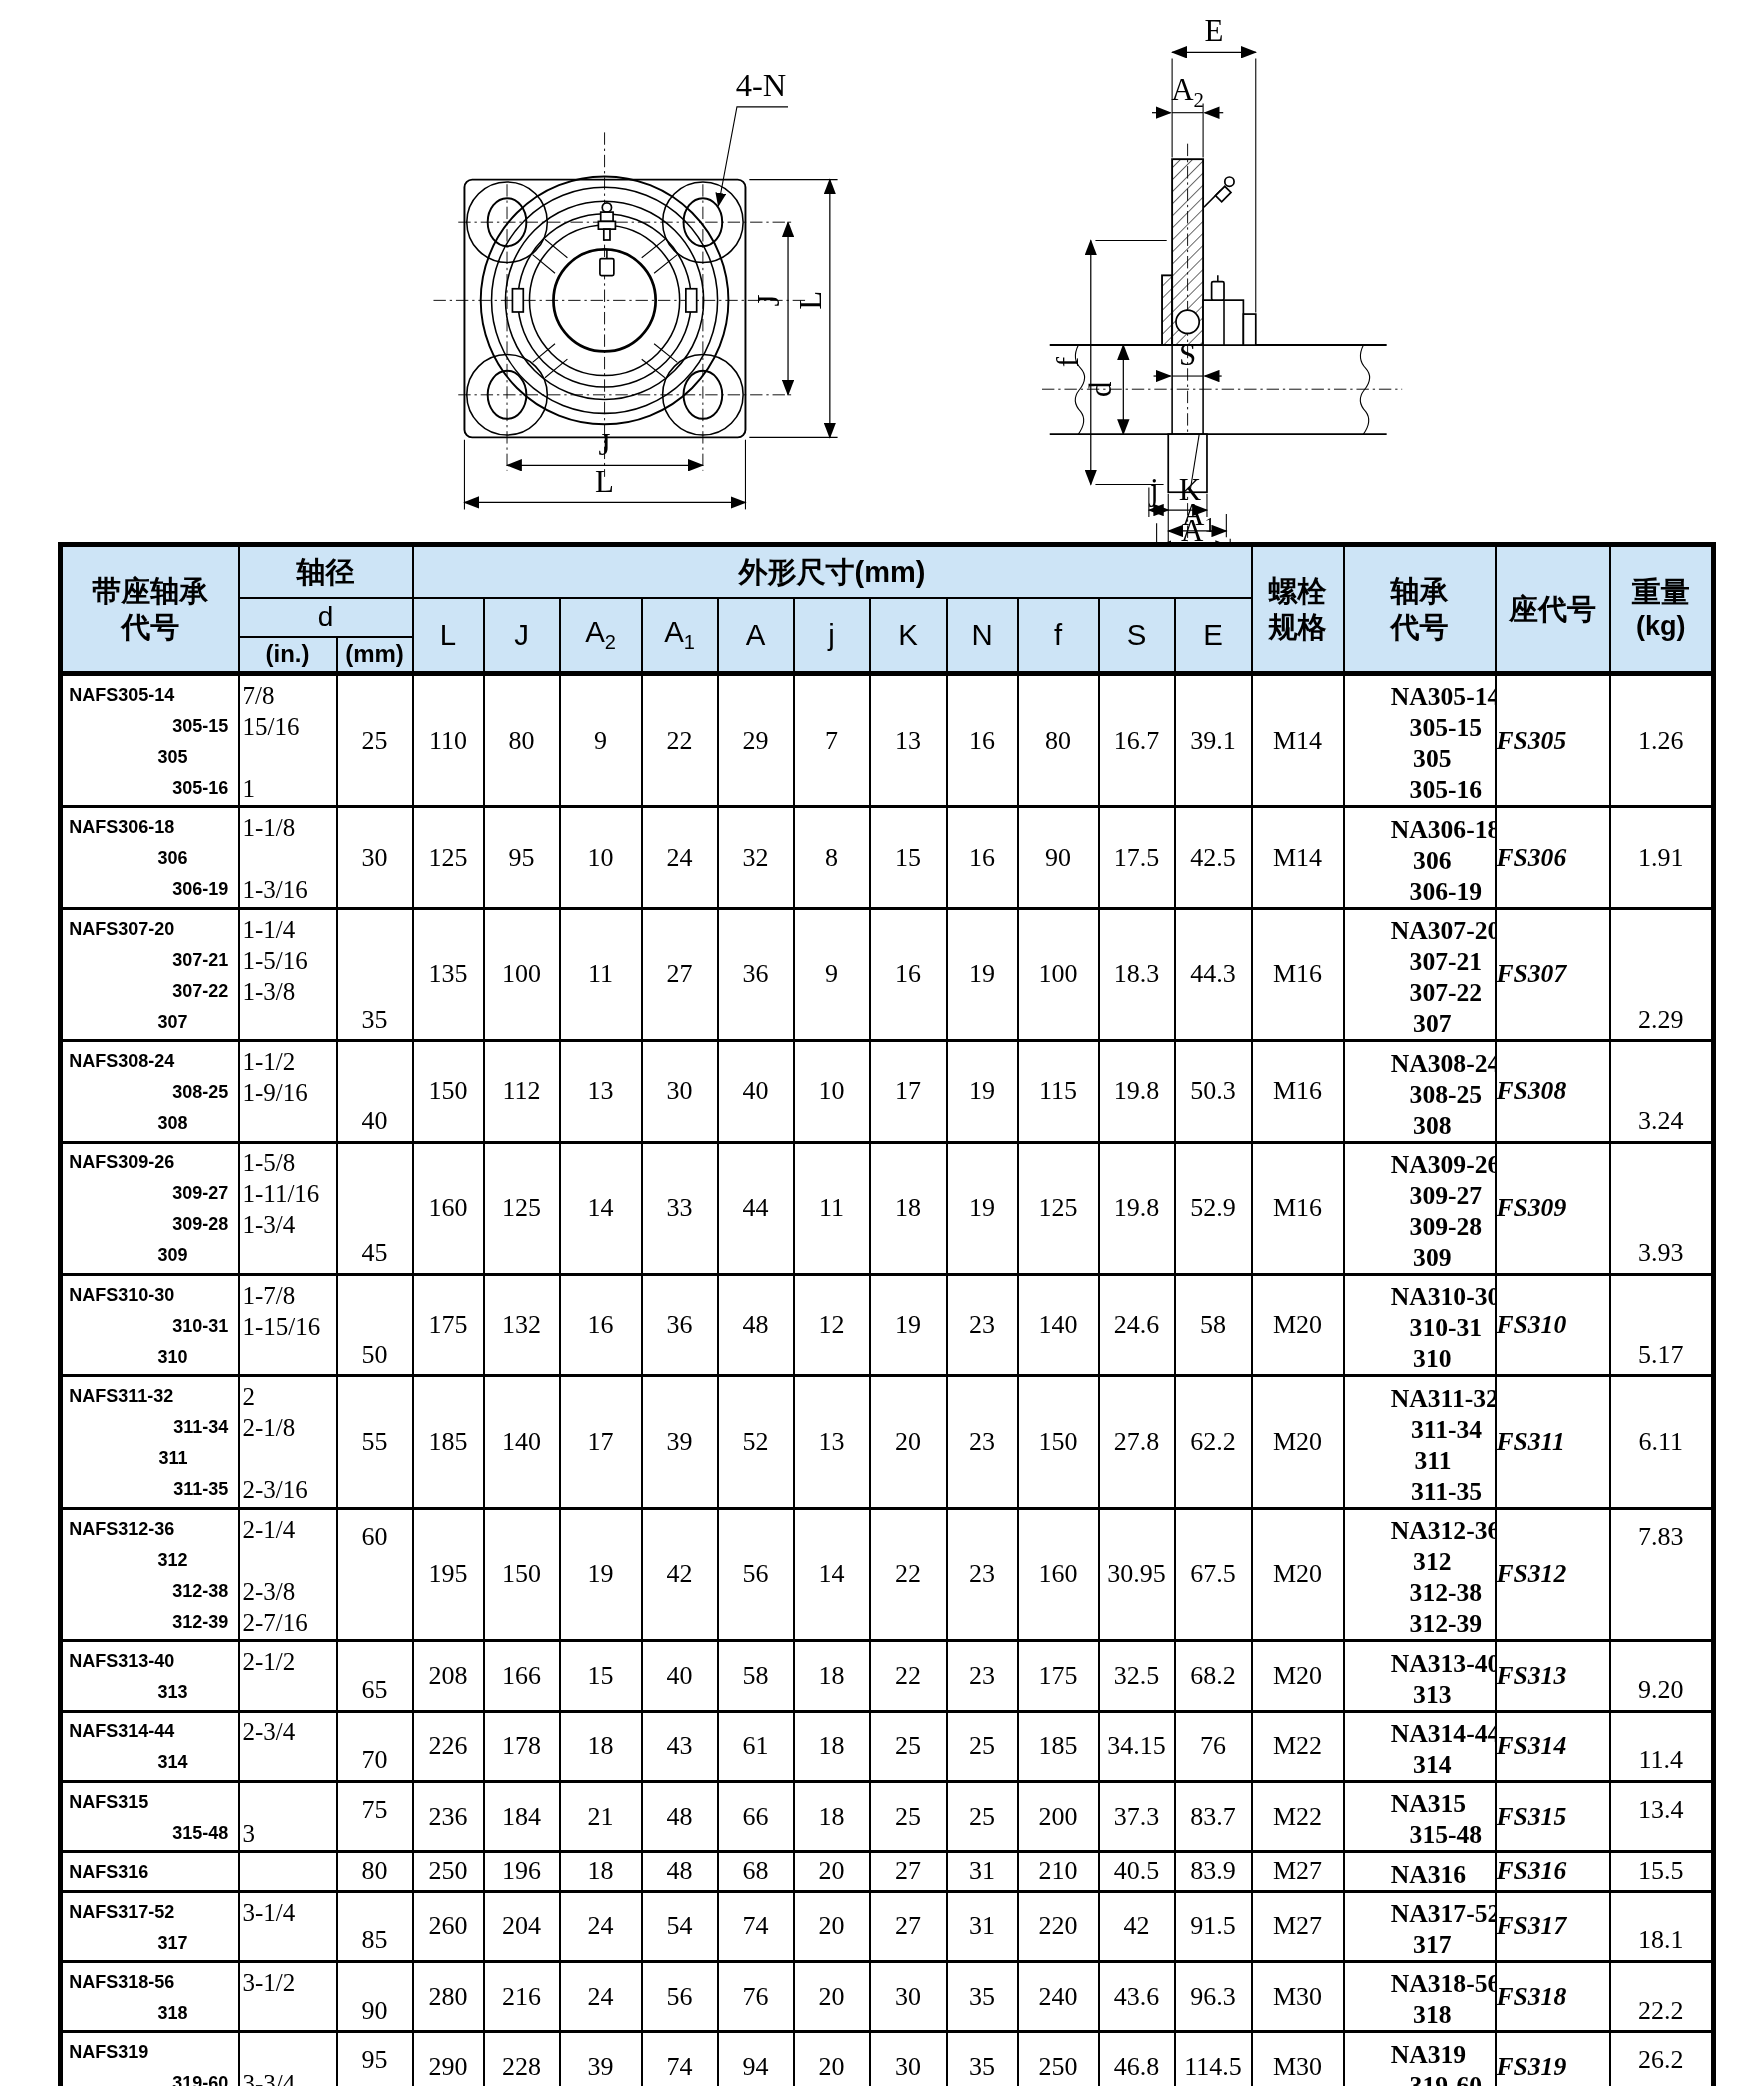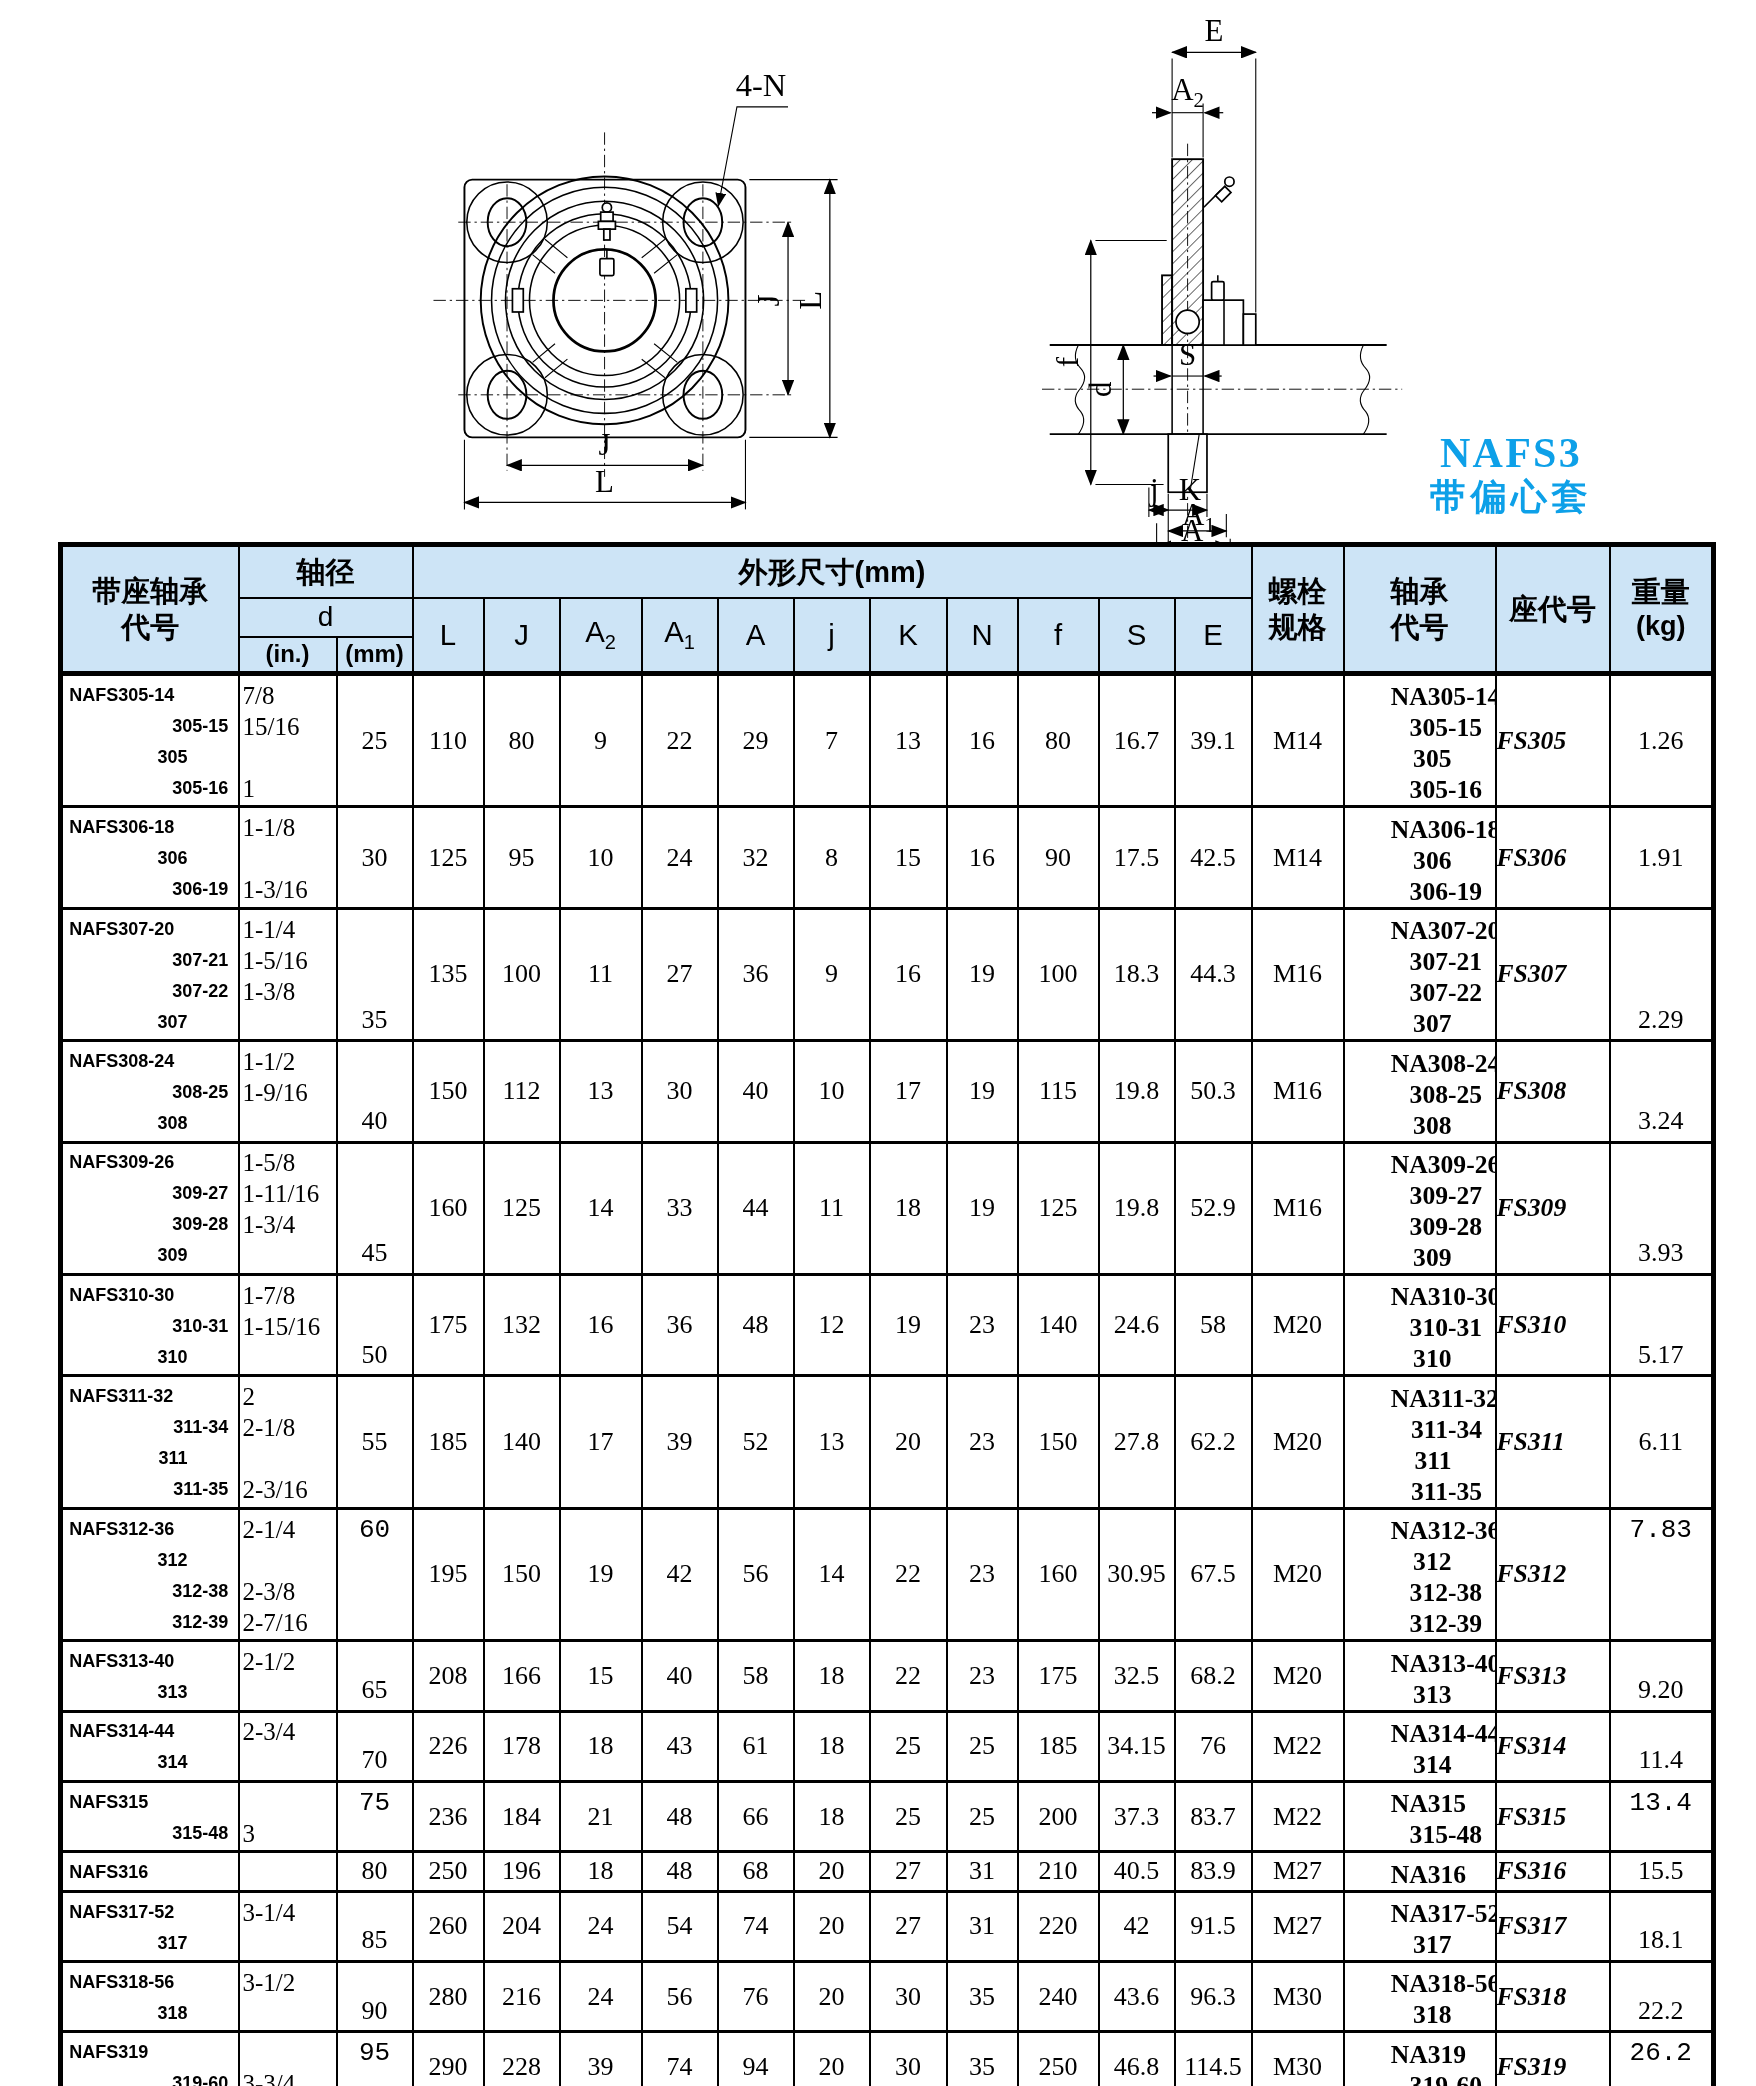--- a/index.html
+++ b/index.html
@@ -45,21 +45,21 @@
   .c-in{font-family:"Liberation Serif",serif;font-size:25px;vertical-align:top;padding-top:3.9px;}
   .inl{text-align:left;padding-left:3px;}
   .c-brg{font-family:"Liberation Serif",serif;font-weight:bold;font-size:25.6px;vertical-align:top;padding-top:5.4px;}
   .bl0{text-align:left;padding-left:9.3px;margin-left:37px;}
   .bl1{text-align:right;padding-right:12.4px;}
   .bl2{text-align:right;padding-right:43px;}
   .c-val{font-family:"Liberation Serif",serif;font-size:26px;text-align:center;vertical-align:middle;}
   .c-seat{font-family:"Liberation Serif",serif;font-weight:bold;font-size:25.6px;text-align:left;vertical-align:middle;font-style:italic;}
   .c-mm,.c-wt{font-family:"Liberation Serif",serif;font-size:26px;position:relative;}
   .pos{position:absolute;left:0;right:0;text-align:center;}
-  .pos-top{top:5px;font-family:Liberation Mono, monospace;}
+  .pos-top{top:12px;}
   .pos-mid{top:50%;transform:translateY(-50%);}
   .pos-bot{bottom:4.6px;}
 </style>
 </head>
 <body>
 
 <div id="page">
 
   <svg class="drawing" style="left:418px;top:11.6px" width="449" height="521" viewBox="0 0 580 672">
     <defs>
@@ -209,24 +209,20 @@
     <line class="dim" x1="143" y1="643" x2="168" y2="643" marker-start="url(#ah2)" marker-end="url(#ah2)"></line>
     <line class="dim" x1="168" y1="643" x2="218" y2="643" marker-end="url(#ah2)"></line>
     <text class="dt" x="150" y="630" text-anchor="middle">j</text>
     <text class="dt" x="196" y="630" text-anchor="middle">K</text>
     <line class="dim" x1="168" y1="670" x2="243" y2="670" marker-start="url(#ah2)" marker-end="url(#ah2)"></line>
     <text class="dt" x="207" y="662" text-anchor="middle"><tspan>A</tspan><tspan dy="9" font-size="27">1</tspan></text>
     <line class="dim" x1="153" y1="690" x2="248" y2="690" marker-start="url(#ah2)" marker-end="url(#ah2)"></line>
     <text class="dt" x="199" y="683" text-anchor="middle">A</text>
   </svg>
 
-  <div id="brand" style="color:#0da0e8">
-    <div class="b1">NAFS3</div>
-    <div class="b2">带偏心套</div>
-  </div>
 
   <div id="table-wrap">
     <table>
       <colgroup>
         <col style="width:178px">
           <col style="width:98px">
           <col style="width:76px">
         <col style="width:71px">
           <col style="width:76px">
           <col style="width:82px">

